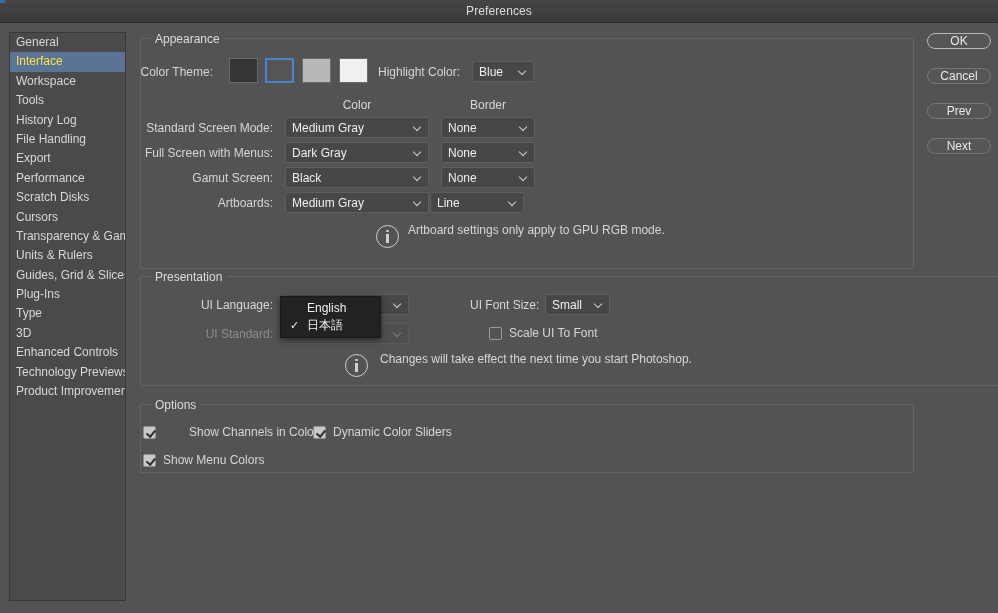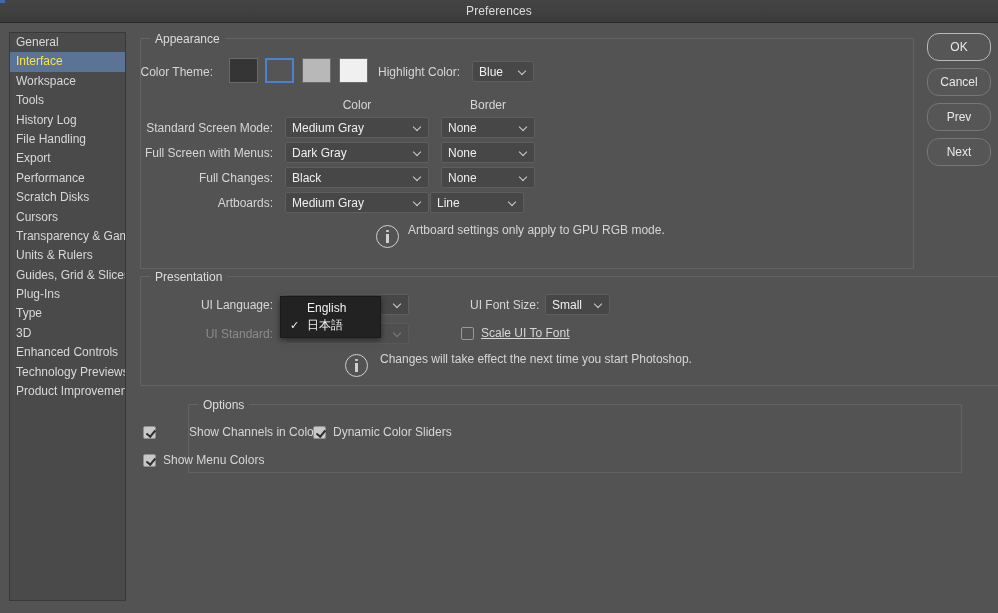--- a/index.html
+++ b/index.html
@@ -78,21 +78,21 @@
     left: 9px;
     padding: 0 5px;
     background: #535353;
     font-size: 12px;
     color: #dcdcdc;
     white-space: nowrap;
   }
 
   #grp-appearance   { left: 140px; top: 38px;  width: 774px; height: 231px; }
   #grp-presentation { left: 140px; top: 276px; width: 878px; height: 110px; }
-  #grp-options      { left: 140px; top: 404px; width: 774px; height: 69px; margin-left: 48px; }
+  #grp-options      { left: 140px; top: 404px; width: 774px; height: 69px; }
 
   
   .lbl {
     position: absolute;
     font-size: 12px;
     color: #d6d6d6;
     white-space: nowrap;
   }
   .lbl.r { text-align: right; }
   .lbl.disabled { color: #8c8c8c; }
@@ -205,21 +205,21 @@
     border-right: 2px solid #2e2e2e;
     border-bottom: 2px solid #2e2e2e;
     transform: rotate(40deg);
   }
   .cb-label { font-size: 12px; color: #d6d6d6; }
 
   
   .btn {
     position: absolute;
     left: 927px;
-    width: 64px; height: 28px;
+    width: 64px; height: 16px;
     border-radius: 12px;
     border: 1px solid #767676;
     background: #565656;
     color: #e8e8e8;
     font-size: 12px;
     font-family: "Liberation Sans", sans-serif;
     display: flex;
     align-items: center;
     justify-content: center;
     cursor: default;
@@ -318,21 +318,21 @@
   <div class="lbl r" style="left:140px; top:146px; width:133px;">Full Screen with Menus:</div>
   <div class="dd" style="left:285px; top:142px; width:144px;">
     <span class="val">Dark Gray</span>
     <span class="arrow"></span>
   </div>
   <div class="dd" style="left:441px; top:142px; width:94px;">
     <span class="val">None</span>
     <span class="arrow"></span>
   </div>
 
-  <div class="lbl r" style="left:140px; top:171px; width:133px;">Full Changes:</div>
+  <div class="lbl r" style="left:140px; top:171px; width:133px;">Gamut Screen:</div>
   <div class="dd" style="left:285px; top:167px; width:144px;">
     <span class="val">Black</span>
     <span class="arrow"></span>
   </div>
   <div class="dd" style="left:441px; top:167px; width:94px;">
     <span class="val">None</span>
     <span class="arrow"></span>
   </div>
 
   <div class="lbl r" style="left:140px; top:196px; width:133px;">Artboards:</div>
@@ -363,21 +363,21 @@
     <span class="val">Auto</span>
     <span class="arrow"></span>
   </div>
 
   <div class="lbl" style="left:470px; top:298px;">UI Font Size:</div>
   <div class="dd" style="left:545px; top:294px; width:65px;">
     <span class="val">Small</span>
     <span class="arrow"></span>
   </div>
 
-  <div class="cb-row" style="left:461px; top:326px;text-decoration:underline;">
+  <div class="cb-row" style="left:489px; top:326px;">
     <span class="cbox off"></span>
     <span class="cb-label">Scale UI To Font</span>
   </div>
 
   <div class="info-icon" style="left:345px; top:354px;"></div>
   <div class="lbl" style="left:380px; top:352px;">Changes will take effect the next time you start Photoshop.</div>
 
   <div class="group" id="grp-options">
     <div class="group-title">Options</div>
   </div>

